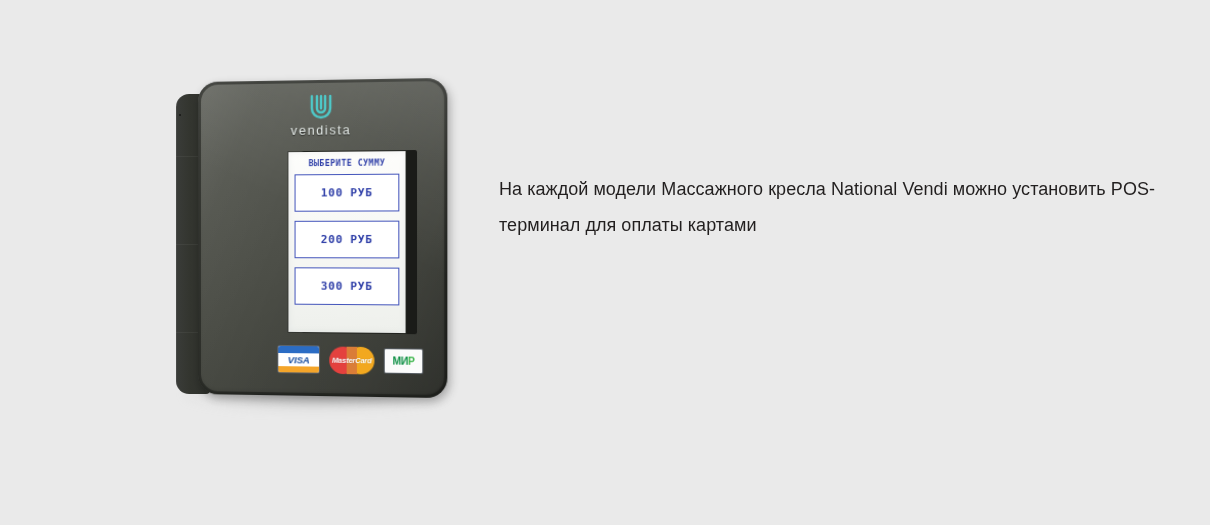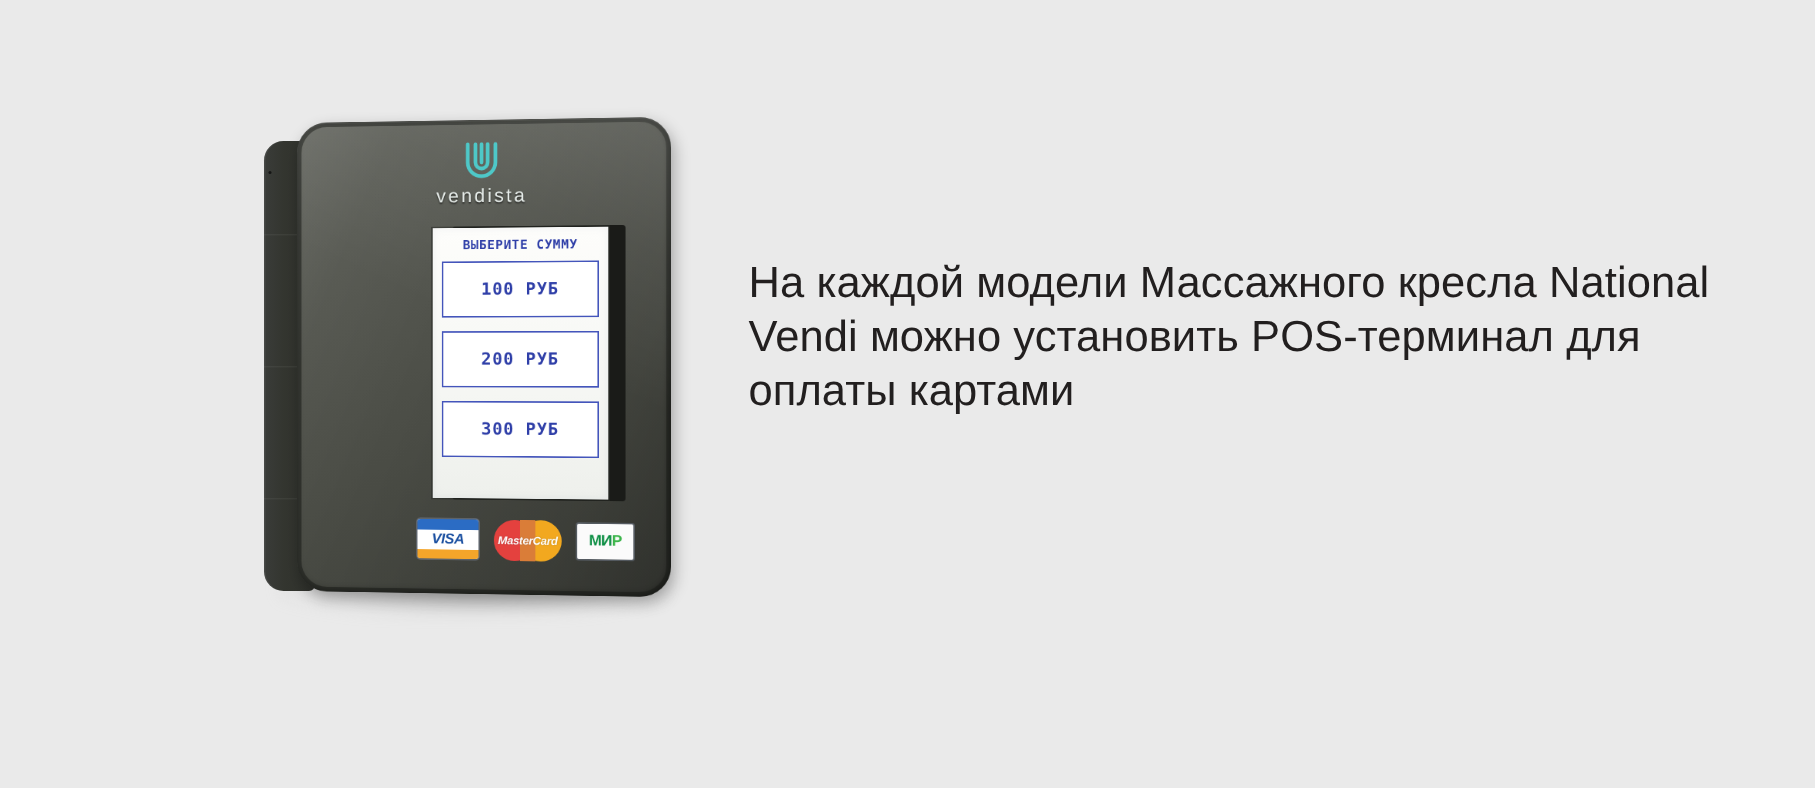--- a/index.html
+++ b/index.html
@@ -294,21 +294,21 @@
   .logo-mir .mir-flag { color: #3bb54a; }
 
   
   #caption {
     position: absolute;
     left: 499px;
     top: 171px;
     width: 680px;
     color: #221f1f;
     font-family: "Liberation Sans", sans-serif;
-    font-size: 29px;
+    font-size: 18px;
     line-height: 36px;
     letter-spacing: 0.05px;
     font-weight: 400;
   }
 </style>
 </head>
 <body>
 
 <div id="stage">
 

